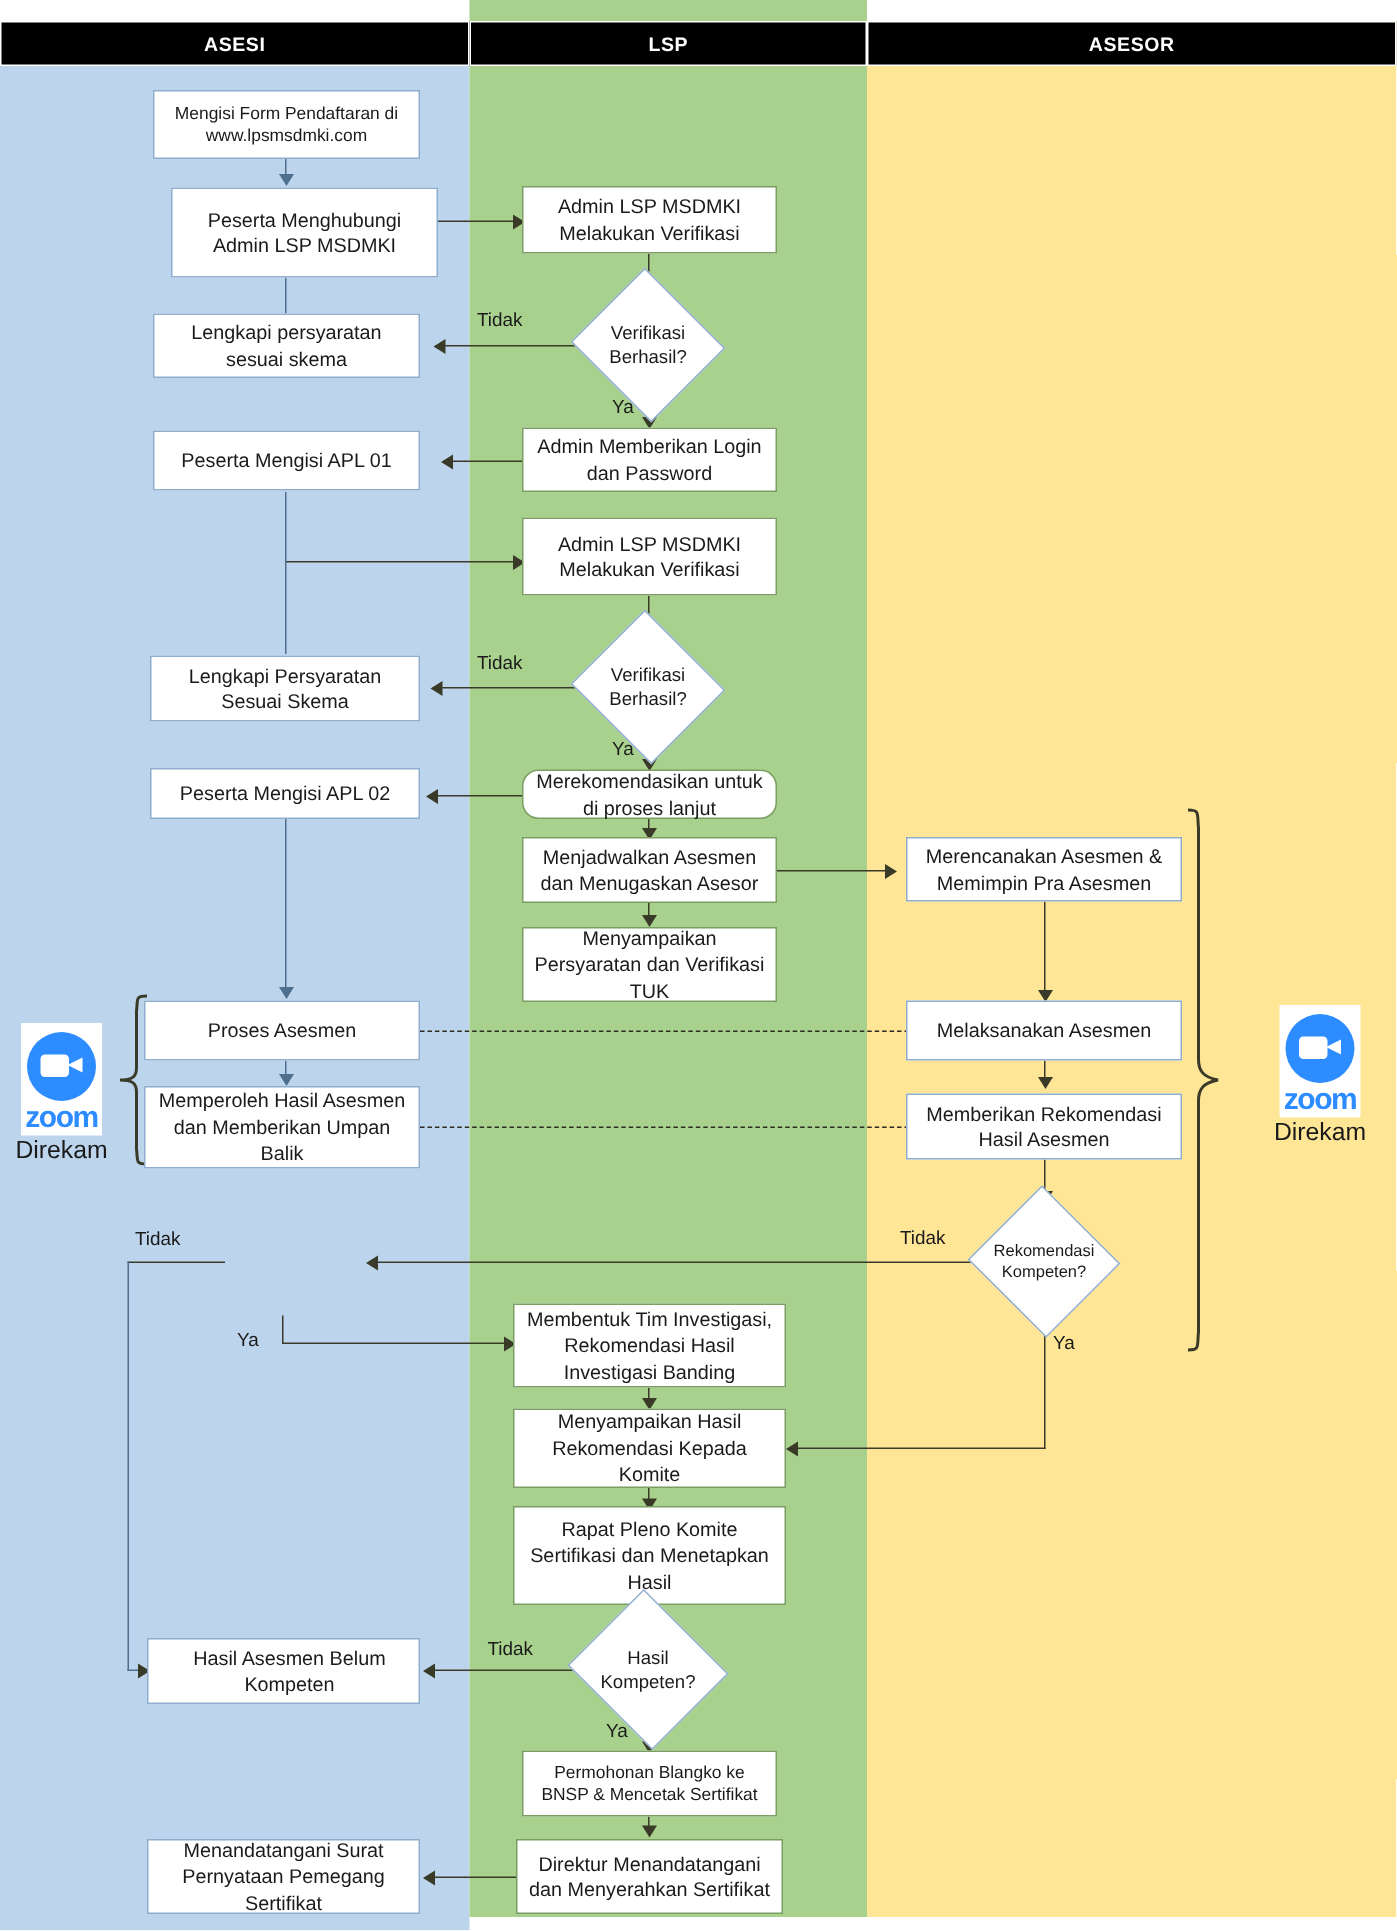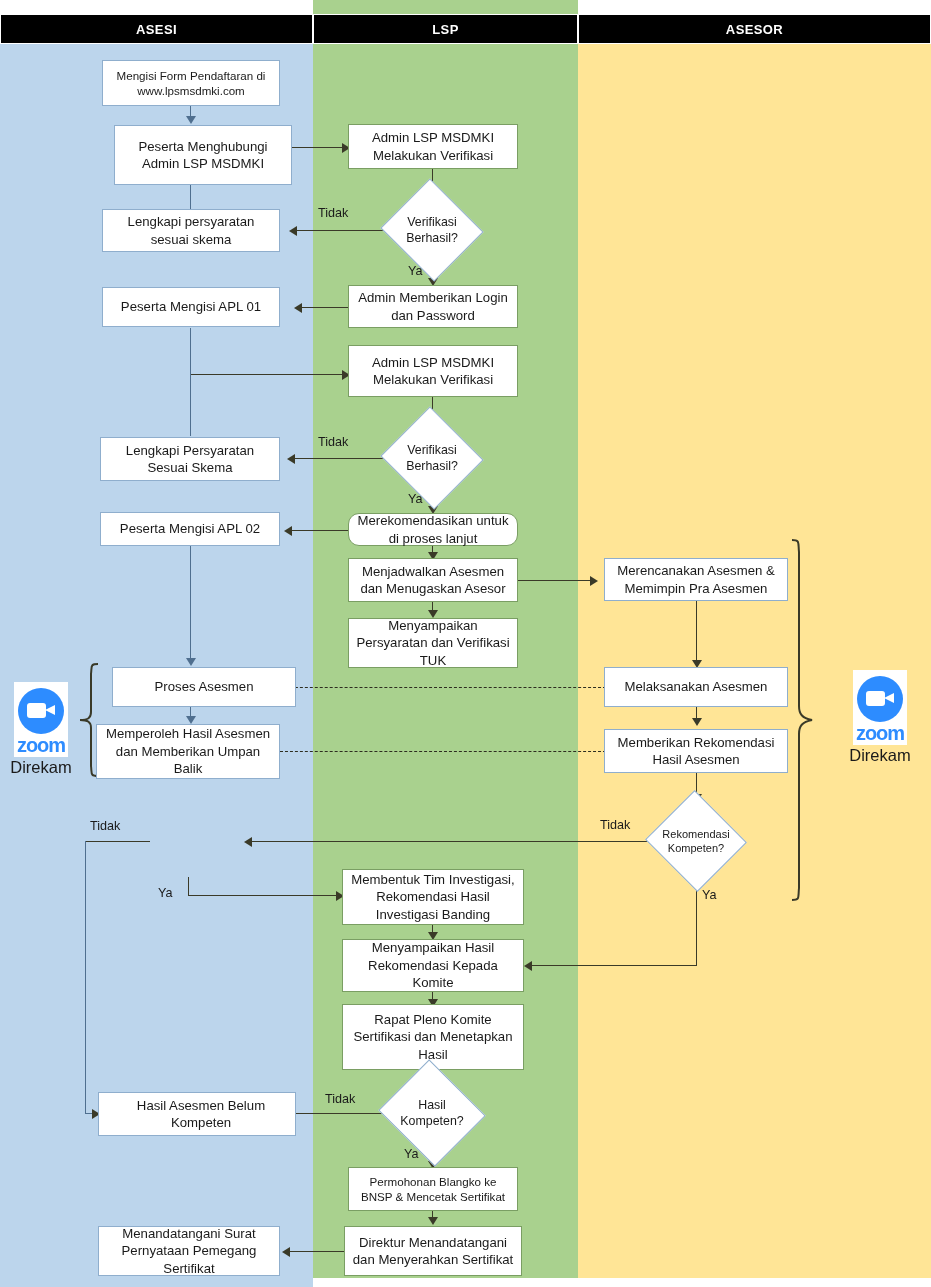--- a/index.html
+++ b/index.html
@@ -201,26 +201,26 @@
   <div class="box" style="left:102px;top:125px;width:178px;height:60px;margin-left:12px;">Peserta Menghubungi Admin LSP MSDMKI</div>
 
   <div class="box" style="left:102px;top:209px;width:178px;height:43px;">Lengkapi persyaratan sesuai skema</div>
 
   <div class="box" style="left:102px;top:287px;width:178px;height:40px;">Peserta Mengisi APL 01</div>
 
   <div class="box" style="left:100px;top:437px;width:180px;height:44px;">Lengkapi Persyaratan Sesuai Skema</div>
 
   <div class="box" style="left:100px;top:512px;width:180px;height:34px;">Peserta Mengisi APL 02</div>
 
-  <div class="box" style="left:96px;top:667px;width:184px;height:40px;margin-left:16px;">Proses Asesmen</div>
+  <div class="box" style="left:96px;top:667px;width:184px;height:40px;">Proses Asesmen</div>
 
   <div class="box" style="left:96px;top:724px;width:184px;height:55px;">Memperoleh Hasil Asesmen dan Memberikan Umpan Balik</div>
 
 
-  <div class="box" style="left:98px;top:1092px;width:198px;height:44px;padding-left:12px;">Hasil Asesmen Belum Kompeten</div>
+  <div class="box" style="left:98px;top:1092px;width:182px;height:44px;padding-left:12px;">Hasil Asesmen Belum Kompeten</div>
 
   <div class="box" style="left:98px;top:1226px;width:182px;height:50px;">Menandatangani Surat Pernyataan Pemegang Sertifikat</div>
 
   <div class="box dk" style="left:348px;top:124px;width:170px;height:45px;">Admin LSP MSDMKI Melakukan Verifikasi</div>
 
   <div class="diamond" style="left:394px;top:195px;width:76px;height:70px;">
     <div class="shape"></div>
     <div class="txt">Verifikasi Berhasil?</div>
   </div>
 

